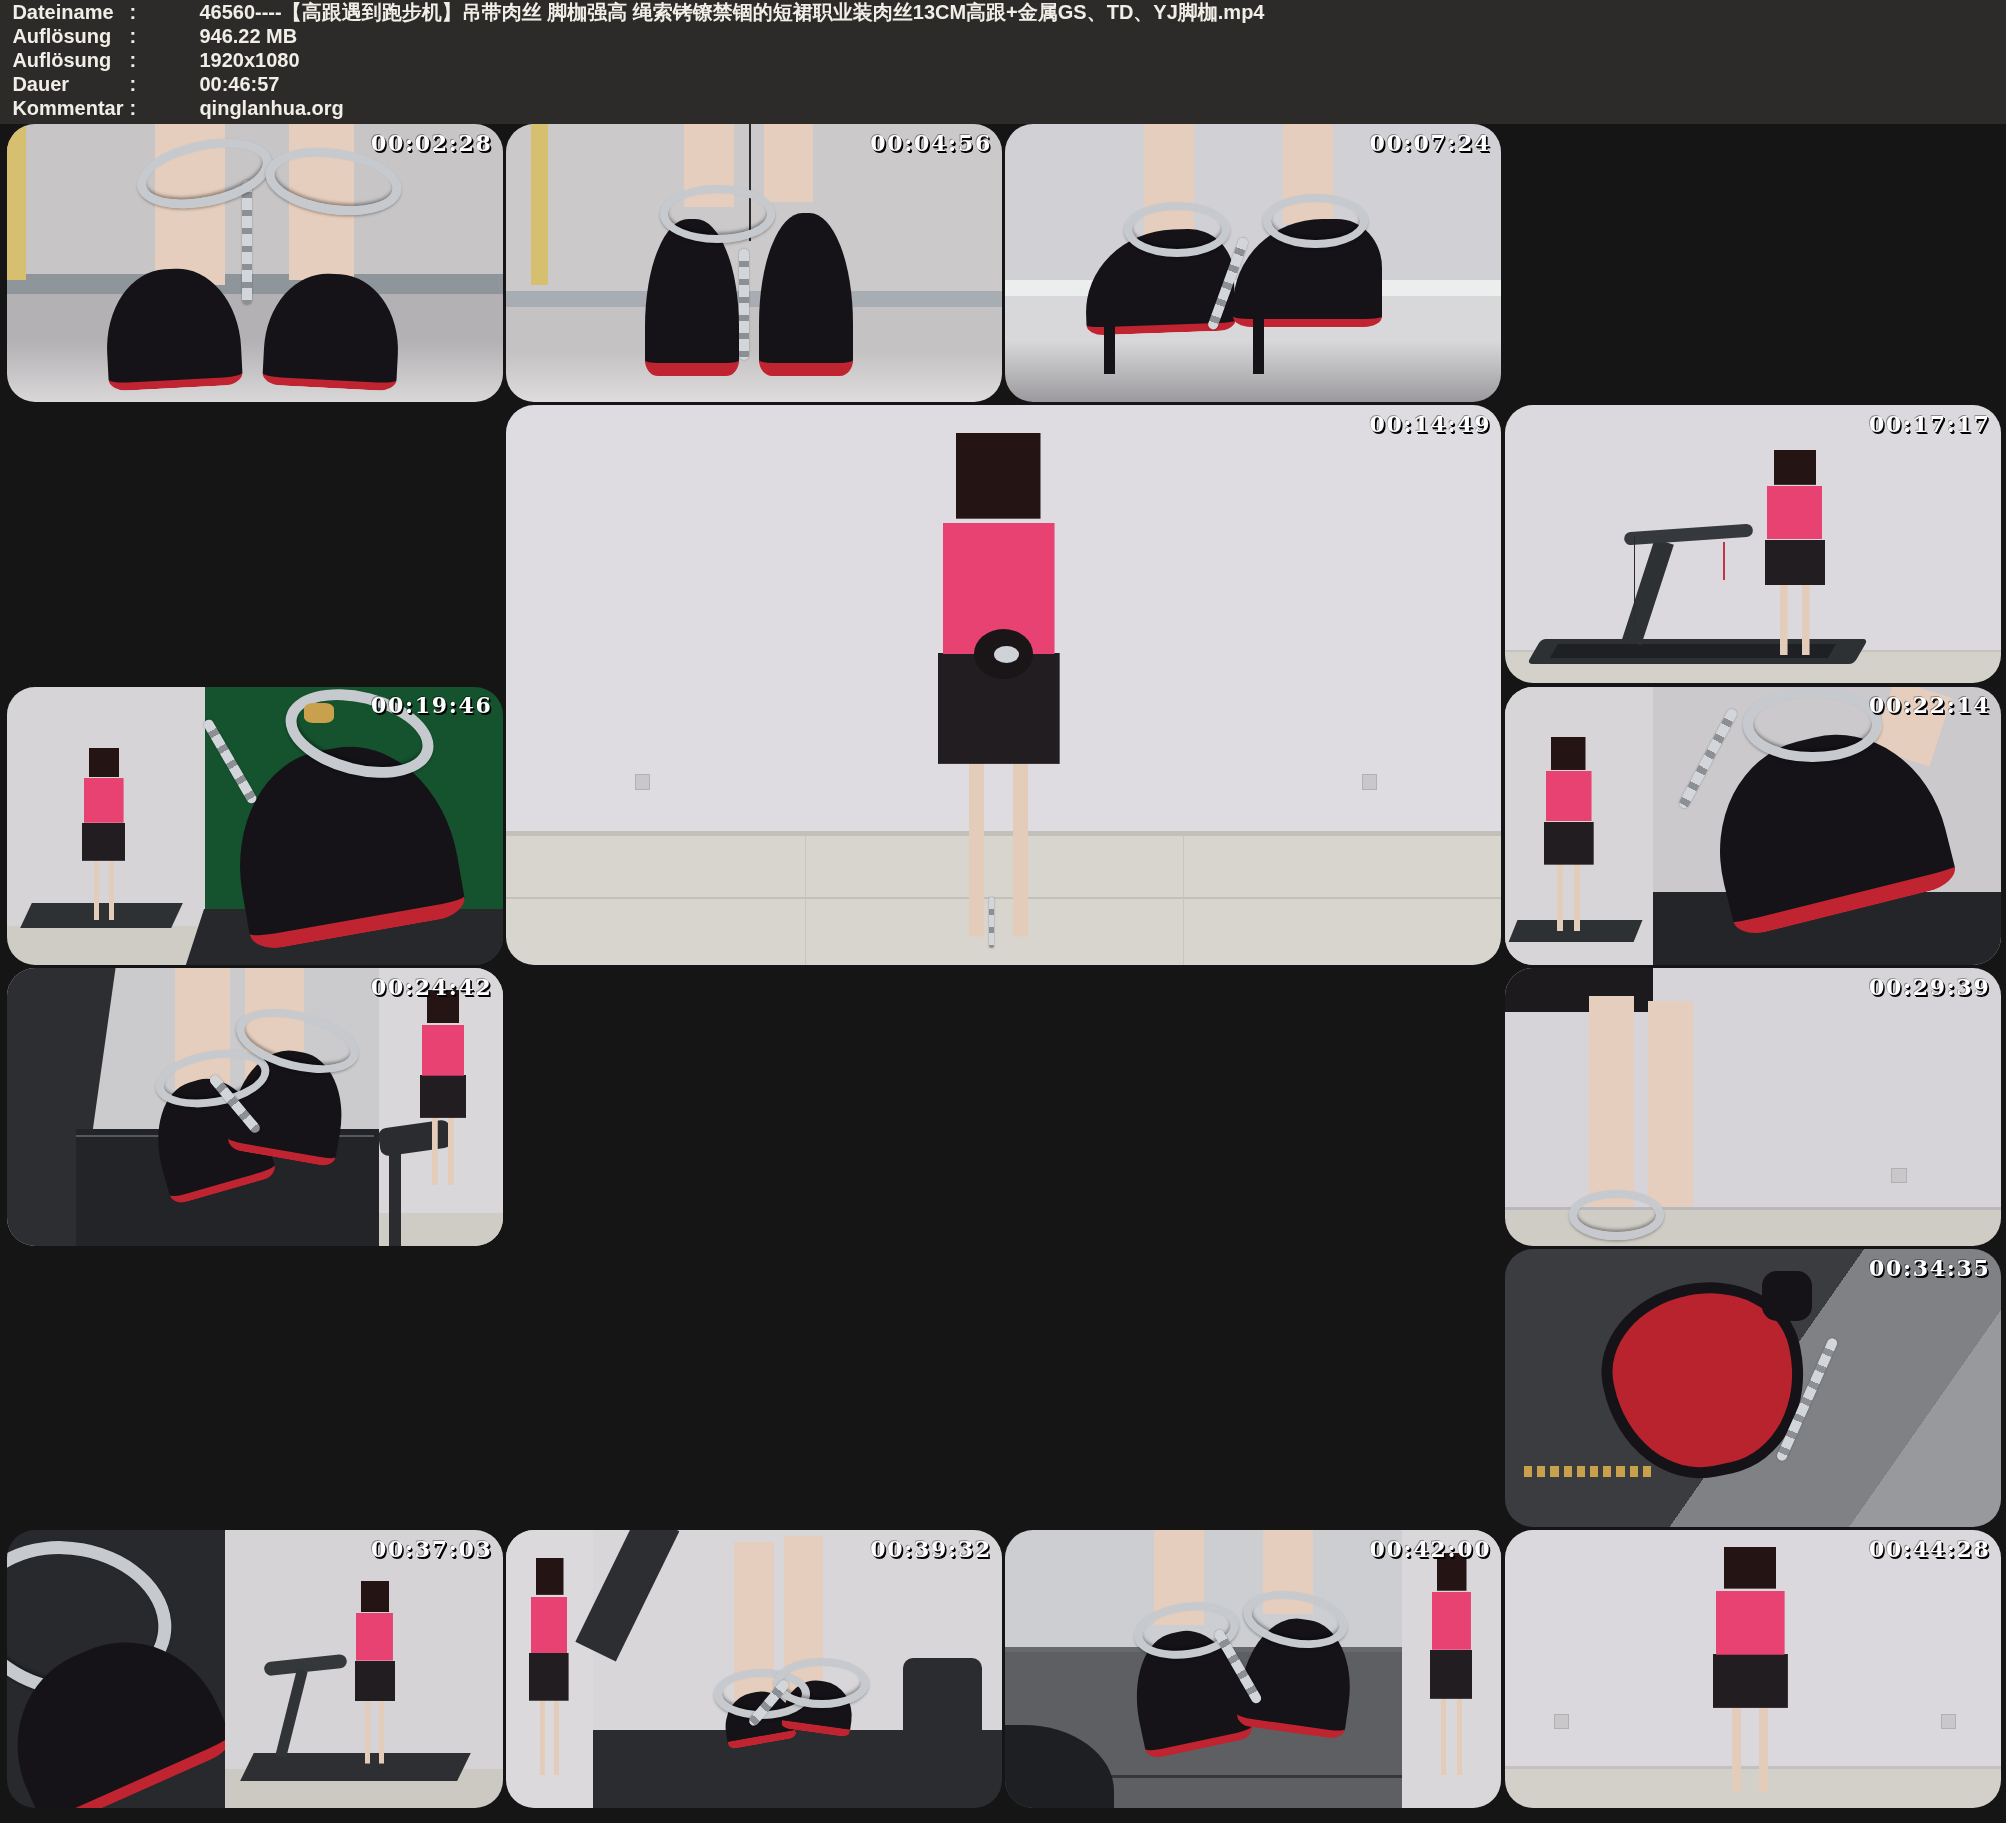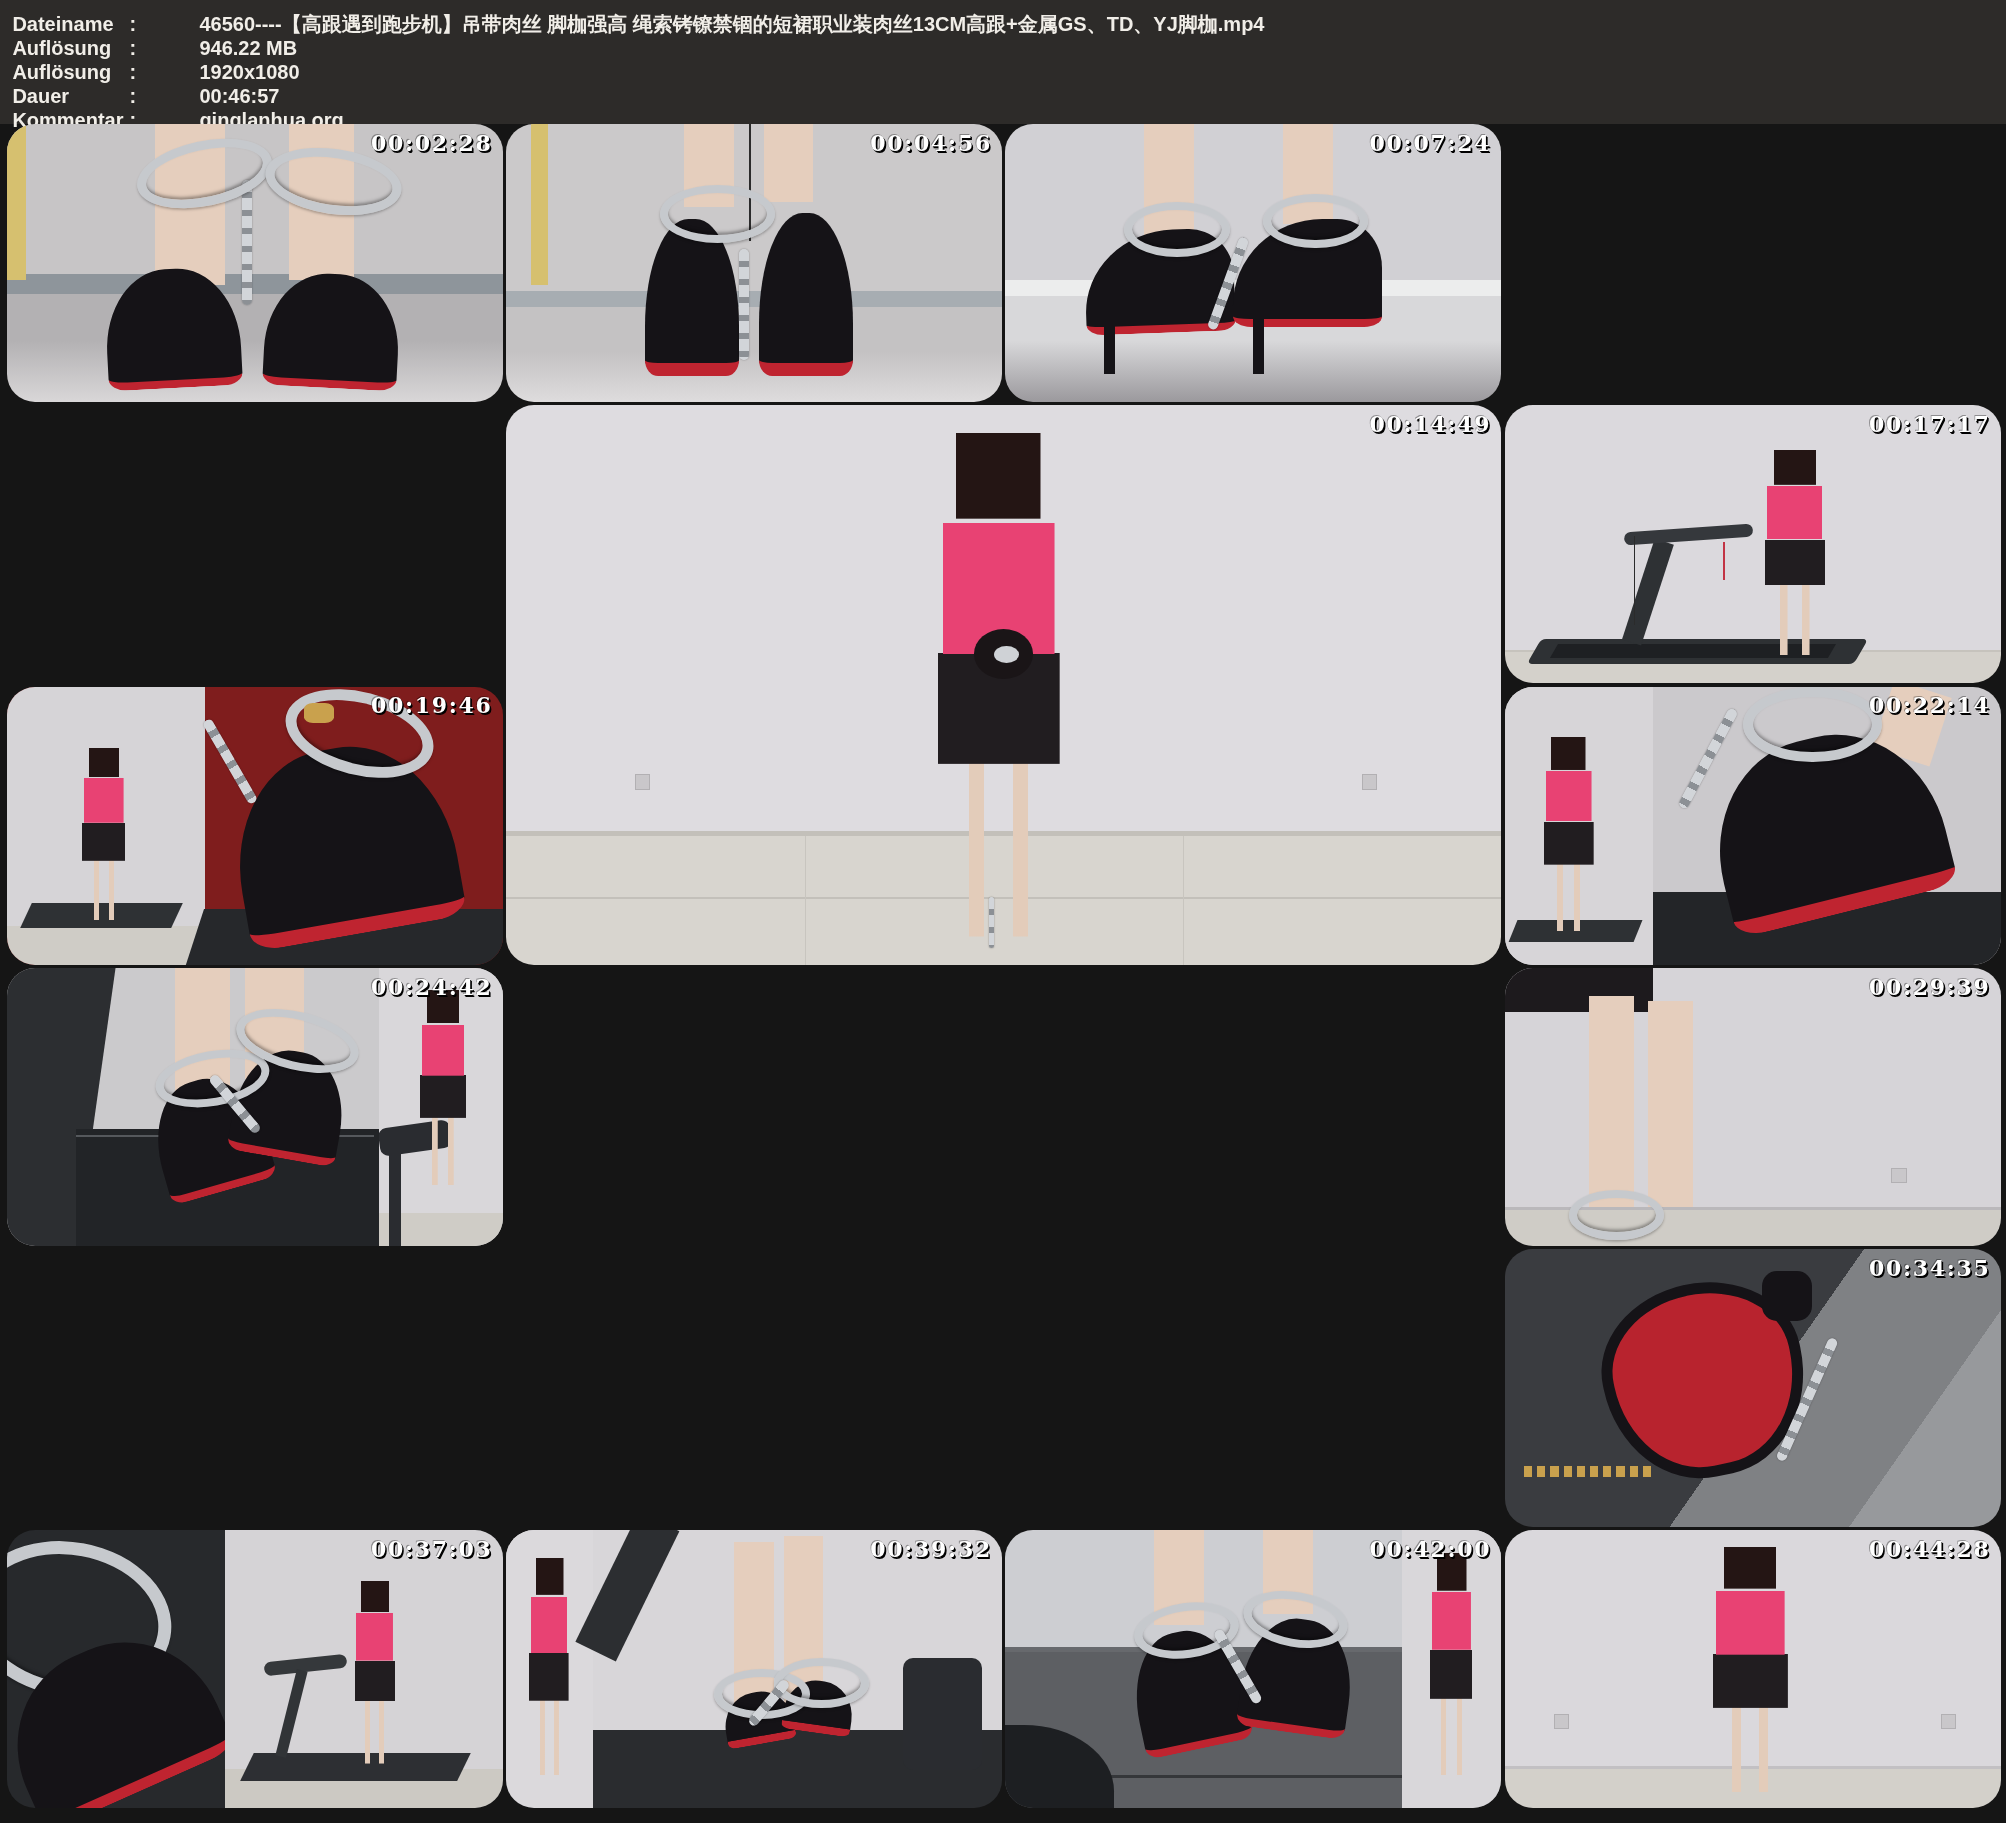--- a/index.html
+++ b/index.html
@@ -2,21 +2,21 @@
 <html style="font-size:13.2px"><head>
 <meta charset="utf-8">
 <style>
   html,body{margin:0;padding:0;background:#151515;}
   .sheet{position:relative;width:2006px;height:1823px;background:#151515;overflow:hidden;
          font-family:"Liberation Sans",sans-serif;}
   
   .header{position:absolute;left:0;top:0;width:2006px;height:124px;background:#2d2b29;
           color:#f1eee8;font-weight:bold;font-size:20px;}
   .h-row{display:flex;line-height:24px;padding-left:12.4px;}
-  .header{padding-top:12px;box-sizing:border-box;}
+  .header{padding-top:0;box-sizing:border-box;}
   .h-label{width:117px;flex:0 0 auto;}
   .h-colon{width:25px;flex:0 0 auto;text-align:left;}
   .h-value{flex:1;white-space:nowrap;overflow:hidden;margin-left:45px;}
   
   .grid{position:absolute;left:6.6px;top:124px;width:1994px;height:1683px;display:grid;
         grid-template-columns:repeat(4,1fr);grid-template-rows:repeat(6,278px);gap:3.3px;}
   .tile{position:relative;overflow:hidden;background:#c9c7c9;border-radius:28px;}
   .art{position:absolute;inset:0;}
   .ts{position:absolute;top:5.8px;right:10px;z-index:6;color:#fff;letter-spacing:1.7px;
       font:bold 22px "DejaVu Serif",serif;
@@ -149,21 +149,21 @@
         <div class="tread" style="left:10%;top:86%;width:56%;height:5%;background:#1e2023;transform:skewX(-30deg);"></div>
         <div class="tread" style="left:27%;top:48%;width:4%;height:38%;transform:rotate(18deg);"></div>
         <div class="tread" style="left:24%;top:44%;width:26%;height:4.5%;border-radius:10px;background:#35383c;transform:rotate(-4deg);"></div>
         <div class="cable" style="left:26%;top:47%;width:1.7px;height:32%;"></div>
         <div class="cable" style="left:44%;top:49%;width:1.7px;height:14%;background:#c23344;"></div>
         <div class="person" style="left:50%;top:16%;width:17%;height:74%;"></div>
       </div>
       <span class="ts">00:17:17</span>
     </div>
 
-    <div class="tile" style="grid-area:3/1/4/2;background:#7f1d1d;">
+    <div class="tile" style="grid-area:3/1/4/2;background:#14532d;">
       <div class="art">
         <div class="panel" style="left:0;top:0;width:40%;height:100%;background:linear-gradient(180deg,#d6d4d7 0 86%,#cfccc6 86% 100%);">
           <div class="tread" style="left:10%;top:78%;width:76%;height:9%;transform:skewX(-25deg);"></div>
           <div class="person" style="left:34%;top:22%;width:30%;height:62%;"></div>
         </div>
         <div class="tread" style="left:38%;top:80%;width:64%;height:20%;background:#26282b;transform:skewX(-18deg);"></div>
         <div class="pump" style="left:46%;top:22%;width:44%;height:62%;transform:rotate(-10deg);border-bottom-width:15px;"></div>
         <div class="ring" style="left:56%;top:2%;width:26%;height:22%;border-width:11.6px;transform:rotate(14deg);"></div>
         <div class="shape" style="left:60%;top:6%;width:6%;height:7%;background:#c9a14d;border-radius:30%;"></div>
         <div class="chain" style="left:44%;top:10%;height:34%;transform:rotate(-30deg);"></div>

